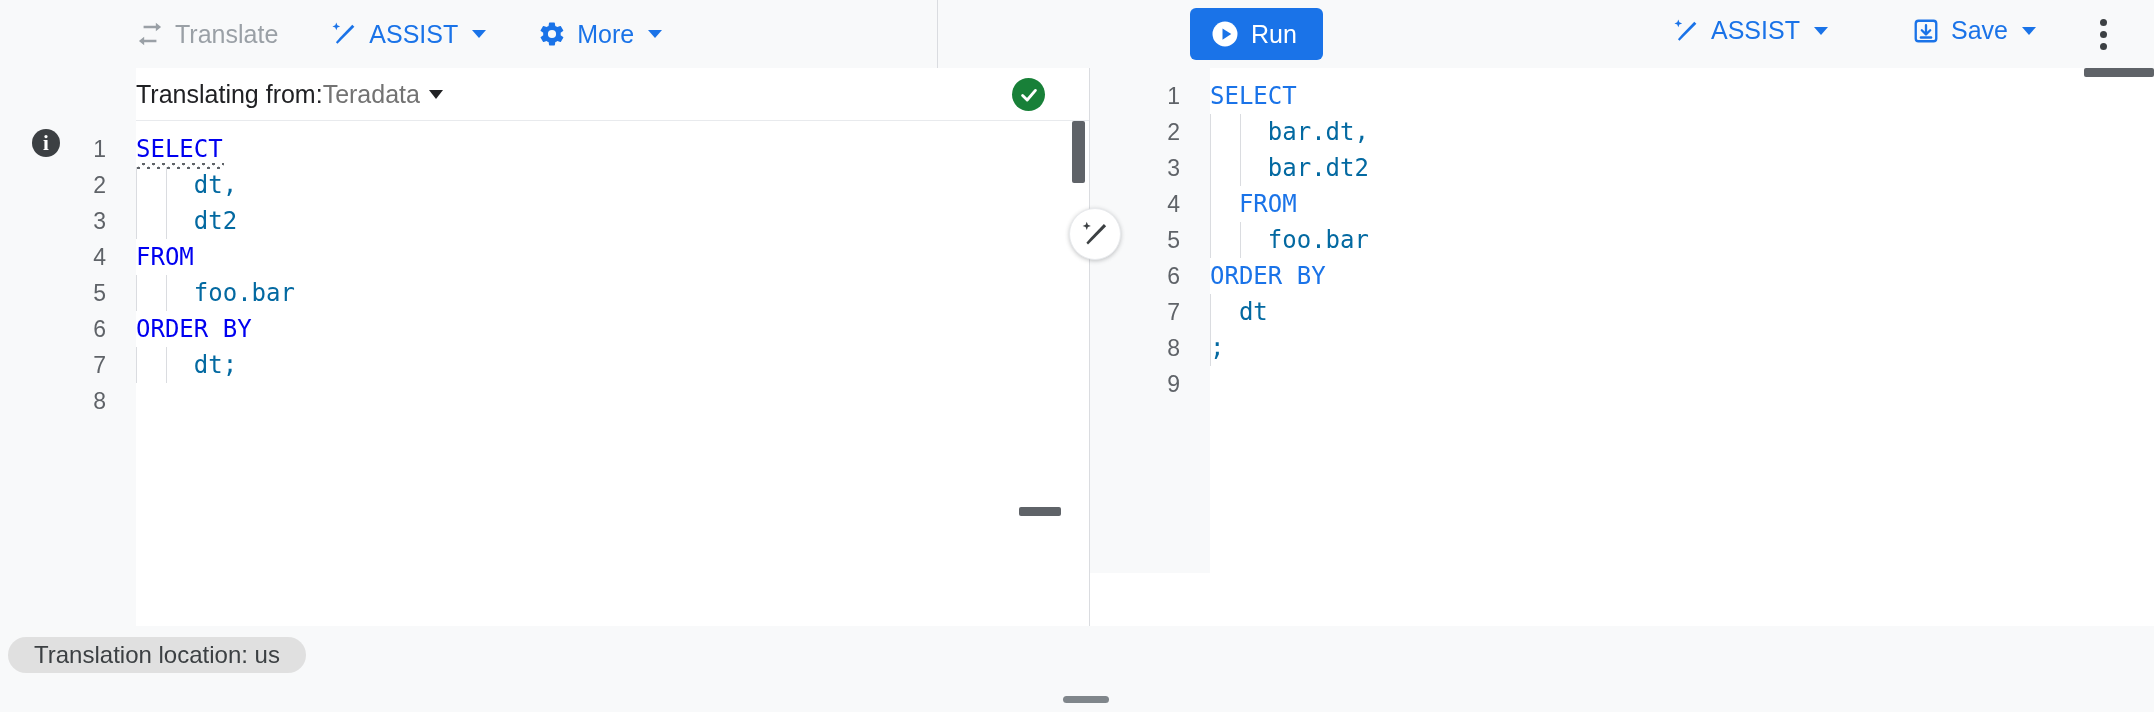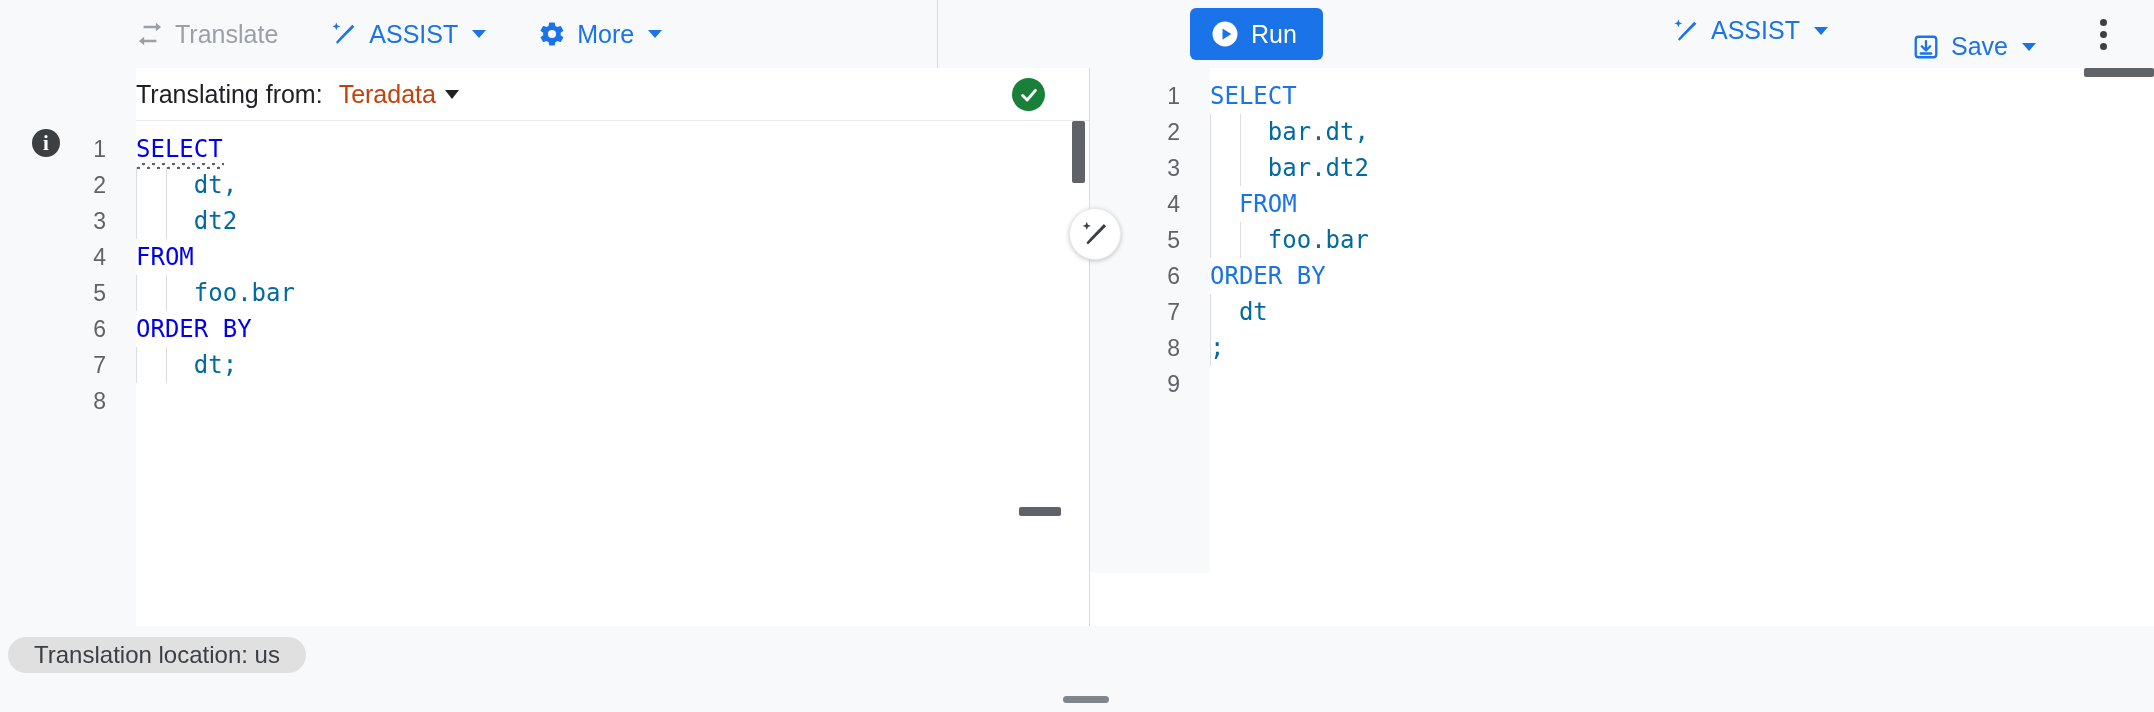--- a/index.html
+++ b/index.html
@@ -42,21 +42,21 @@
   .ico { display: inline-flex; align-items: center; justify-content: center; }
 
   .run-btn {
     display: flex; align-items: center; gap: 11px;
     background: #1a73e8; color: #fff; border: none; border-radius: 6px;
     height: 52px; padding: 0 26px 0 20px; font-size: 25px; cursor: pointer;
     font-family: "Liberation Sans", sans-serif;
     position: absolute; left: 1190px; top: 8px;
   }
   .assist-r { position: absolute; left: 1668px; top: 10px; }
-  .save-r   { position: absolute; left: 1908px; top: 10px; margin-top: 16px; }
+  .save-r   { position: absolute; left: 1908px; top: 10px; }
   .kebab    { position: absolute; left: 2100px; top: 14px; cursor: pointer; }
   .kebab .dot {
     width: 7px; height: 7px; border-radius: 50%; background: #3c4043;
     margin: 5px 0;
   }
 
   
   .panes {
     position: absolute; top: 68px; left: 0; width: 2154px; height: 558px;
     display: flex;
@@ -69,21 +69,21 @@
   .pane-header {
     height: 53px; background: #fff;
     display: flex; align-items: center;
     border-bottom: 1px solid #e8eaed;
     position: relative;
   }
   .pane-header.left  { padding-left: 112px; }
   .pane-header.right { padding-left: 120px; }
   .ph-label { font-size: 25px; color: #202124; }
   .ph-value {
-    font-size: 25px; color: #c2410c; margin-left: 16px;
+    font-size: 25px; color: #737373; 
     display: flex; align-items: center; gap: 9px; cursor: pointer;
   }
   .ph-value .caret {
     width: 0; height: 0;
     border-left: 7px solid transparent; border-right: 7px solid transparent;
     border-top: 9px solid #202124;
   }
   .check-badge {
     position: absolute; left: 988px; top: 10px;
     width: 33px; height: 33px; border-radius: 50%;

